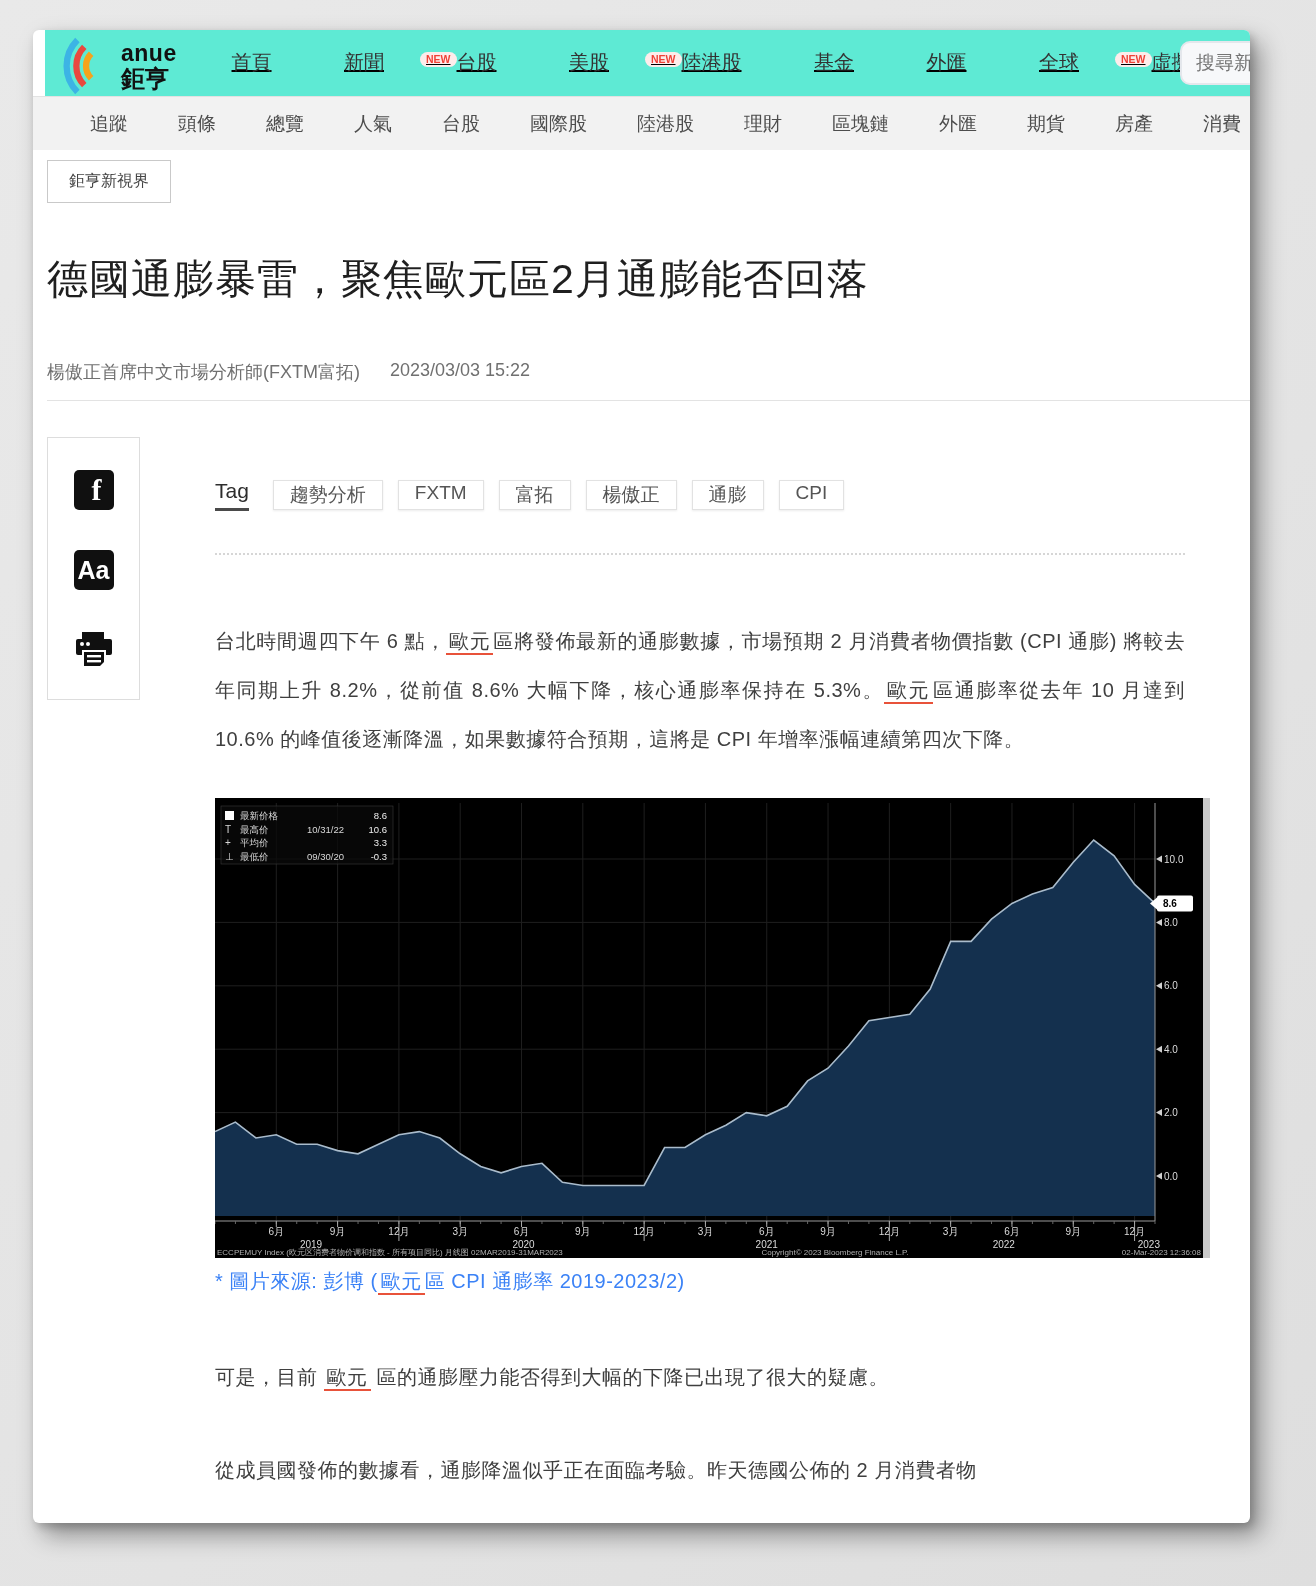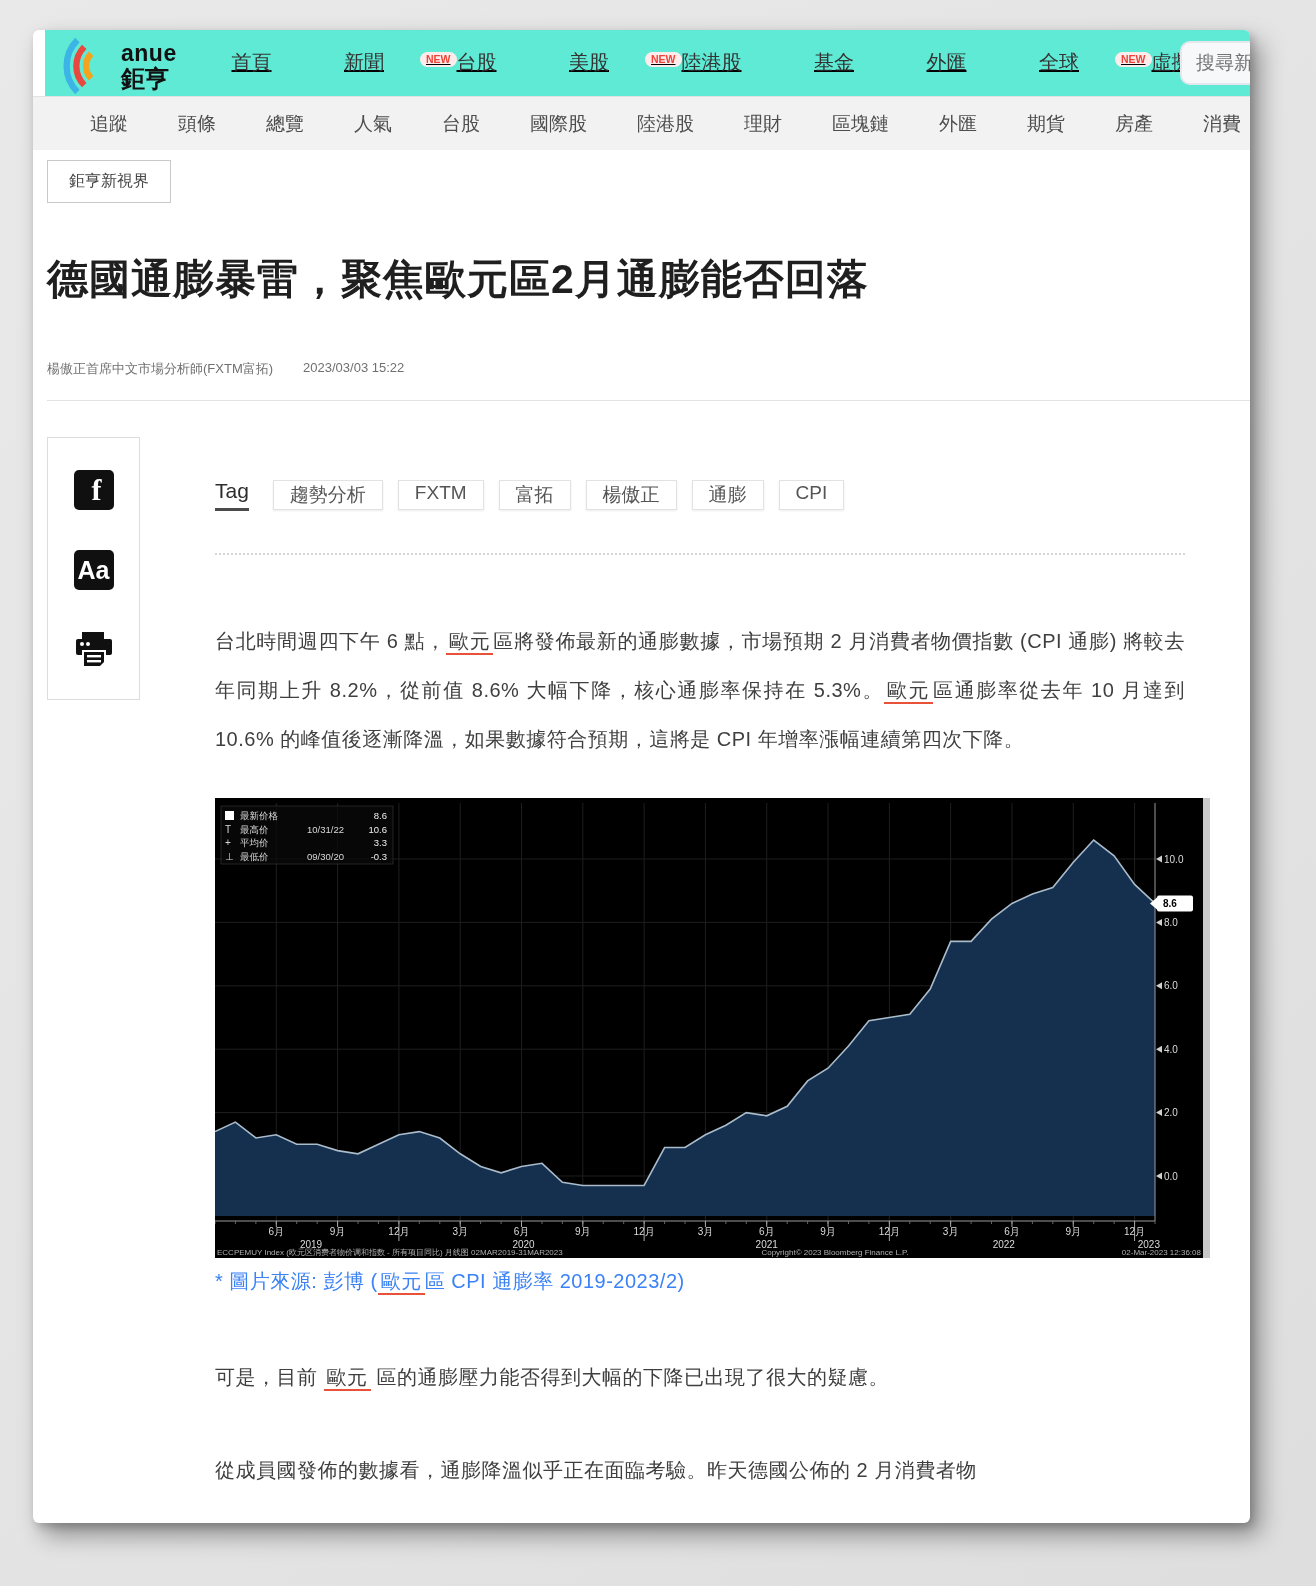--- a/index.html
+++ b/index.html
@@ -29,23 +29,23 @@
     background:#f7f8fa;border:2px solid #e4e7ec;border-radius:10px;
     font-size:19px;color:#8a8f98;padding:0 14px;box-sizing:border-box;outline:none;
     font-family:inherit;}
   
   .subnav{position:absolute;left:0;top:66px;width:100%;height:54px;background:#f2f2f2;
     border-top:1px solid #e2e2e2;display:flex;align-items:center;padding-left:57px;gap:50px;box-sizing:border-box;}
   .subnav span{font-size:19px;color:#4d4d4d;white-space:nowrap;cursor:pointer;}
   
   .crumb-chip{position:absolute;left:14px;top:130px;border:1px solid #c9c9c9;background:#fff;
     padding:10px 21px;font-size:16px;color:#444;cursor:pointer;}
-  .article-title{position:absolute;left:14px;top:222px;margin:0;font-size:41px;font-weight:700;
+  .article-title{position:absolute;left:14px;top:222px;margin:0;font-size:41px;font-weight:400;
     color:#1f1f1f;letter-spacing:1px;white-space:nowrap;}
-  .byline{position:absolute;left:14px;top:330px;font-size:13px;color:#707070;display:flex;gap:30px;}
+  .byline{position:absolute;left:14px;top:330px;font-size:18px;color:#707070;display:flex;gap:30px;}
   .head-rule{position:absolute;left:14px;top:370px;width:1203px;border:none;border-top:1px solid #e3e3e3;margin:0;}
   
   .share-box{position:absolute;left:14px;top:407px;width:93px;height:263px;border:1px solid #ddd;
     display:flex;flex-direction:column;align-items:center;justify-content:flex-start;padding-top:32px;gap:40px;box-sizing:border-box;}
   .icon-sq{width:40px;height:40px;background:#101010;border-radius:5px;color:#fff;display:flex;
     align-items:center;justify-content:center;cursor:pointer;}
   .icon-sq.fb{font-family:"Liberation Serif","DejaVu Serif",serif;font-size:30px;font-weight:bold;padding-left:6px;box-sizing:border-box;}
   .icon-sq.aa{font-size:25px;font-weight:bold;}
   .icon-print{width:42px;height:40px;cursor:pointer;display:flex;align-items:center;justify-content:center;}
   

